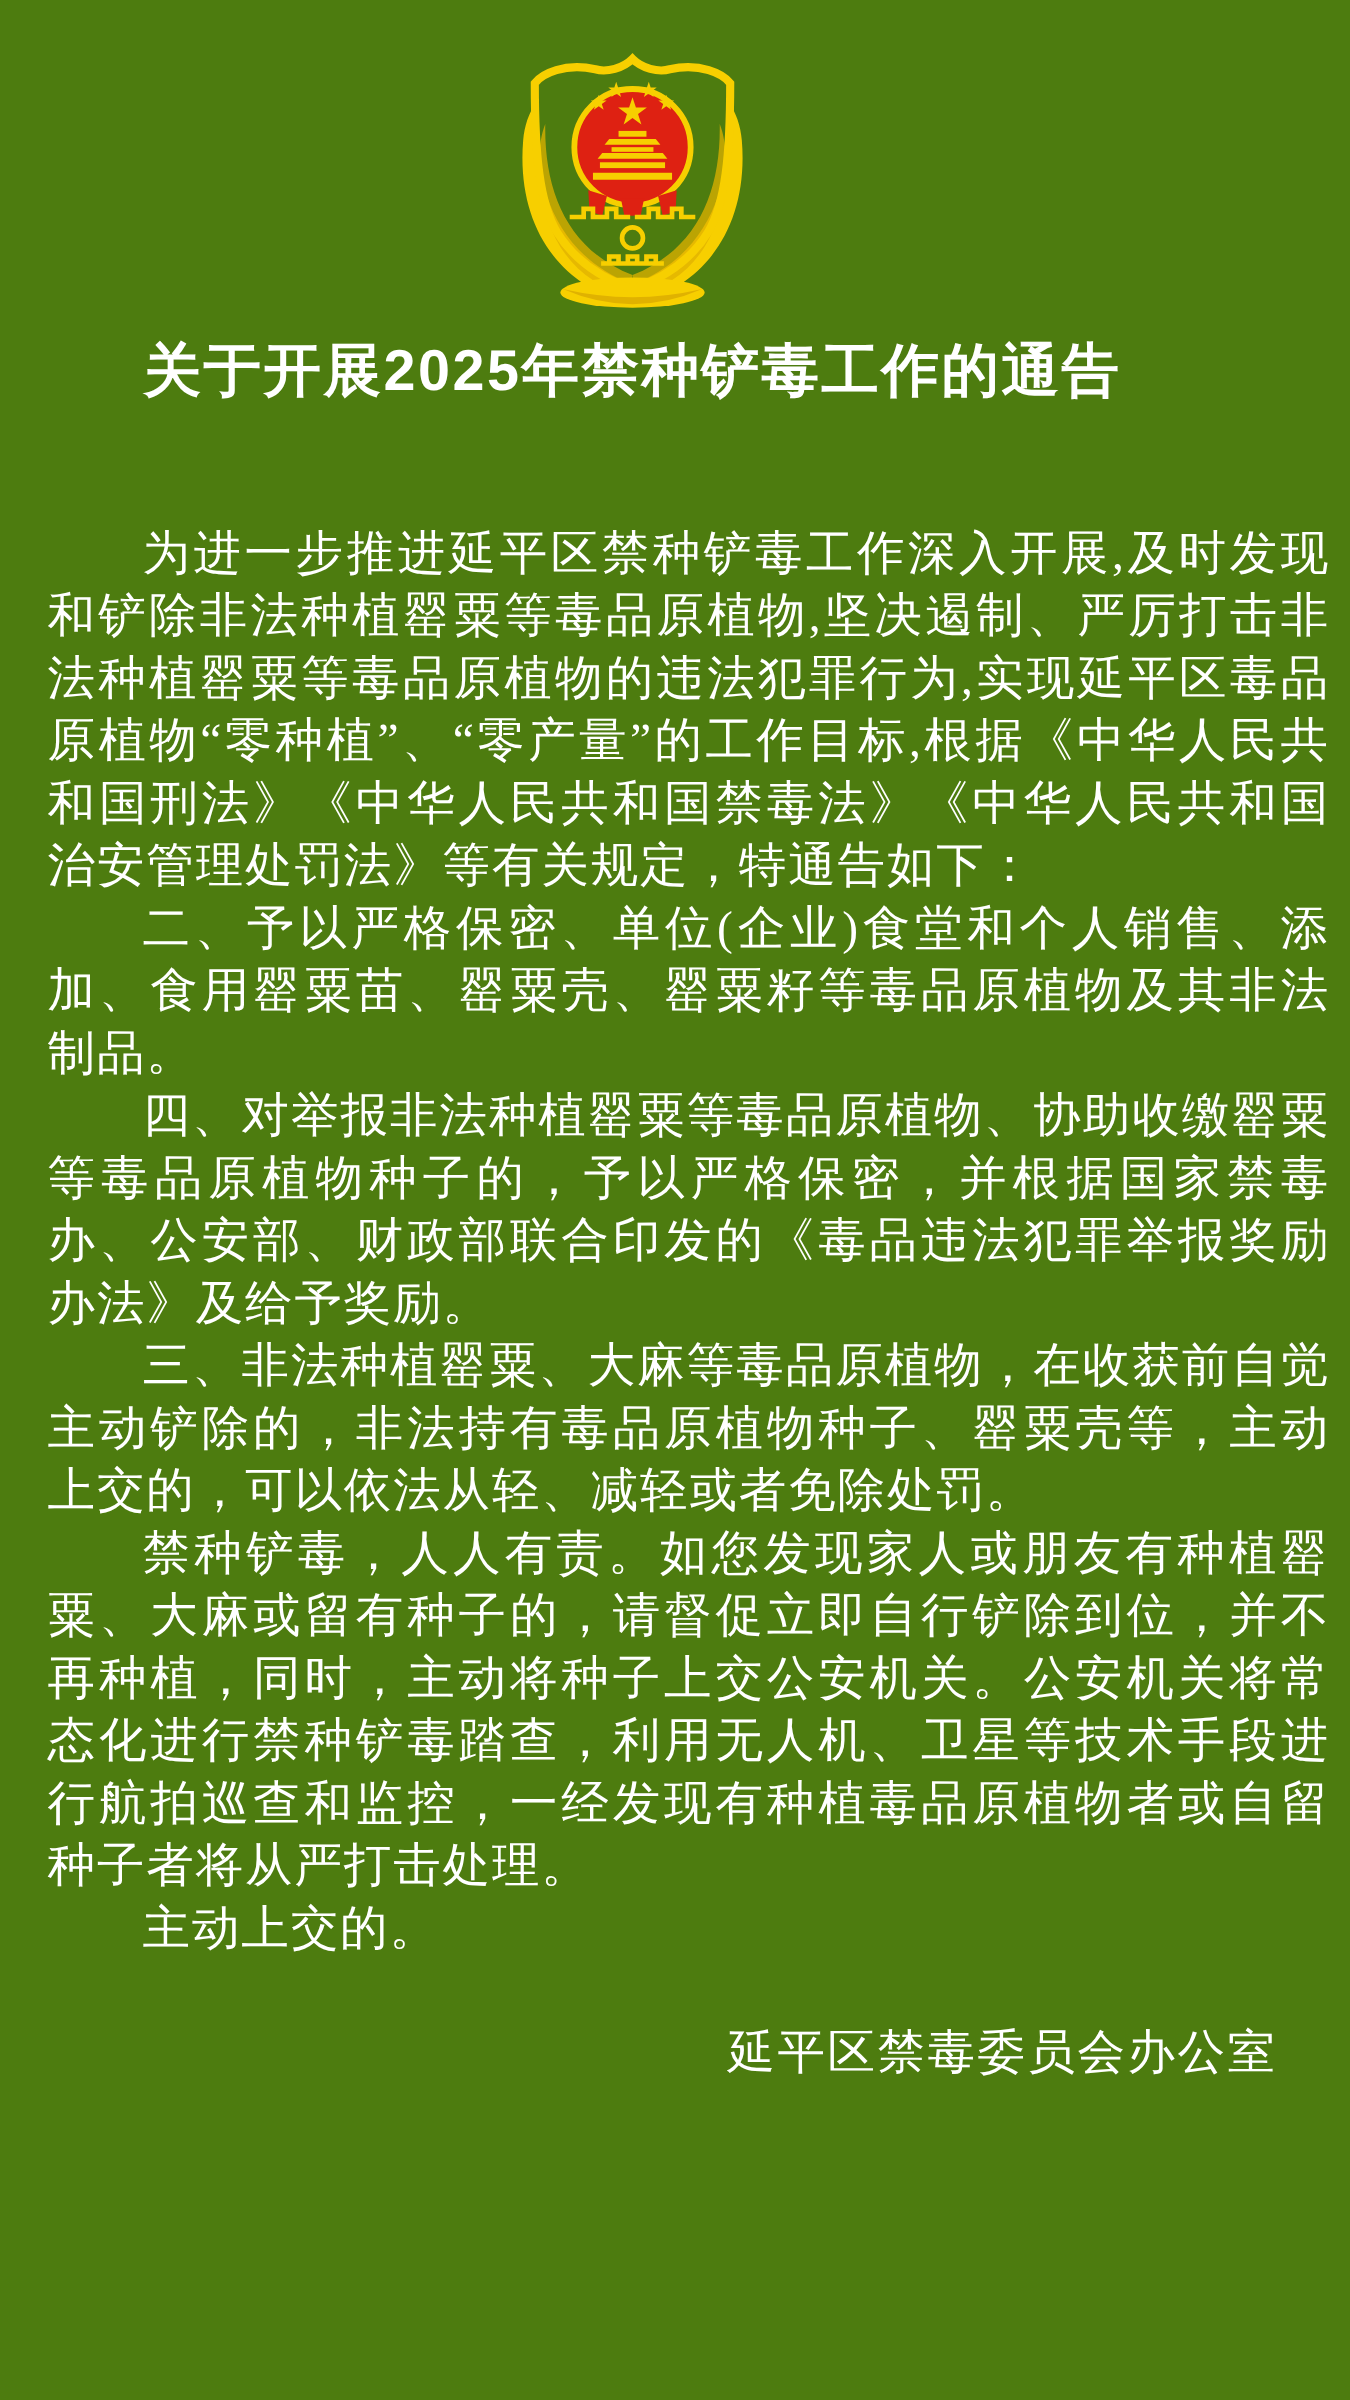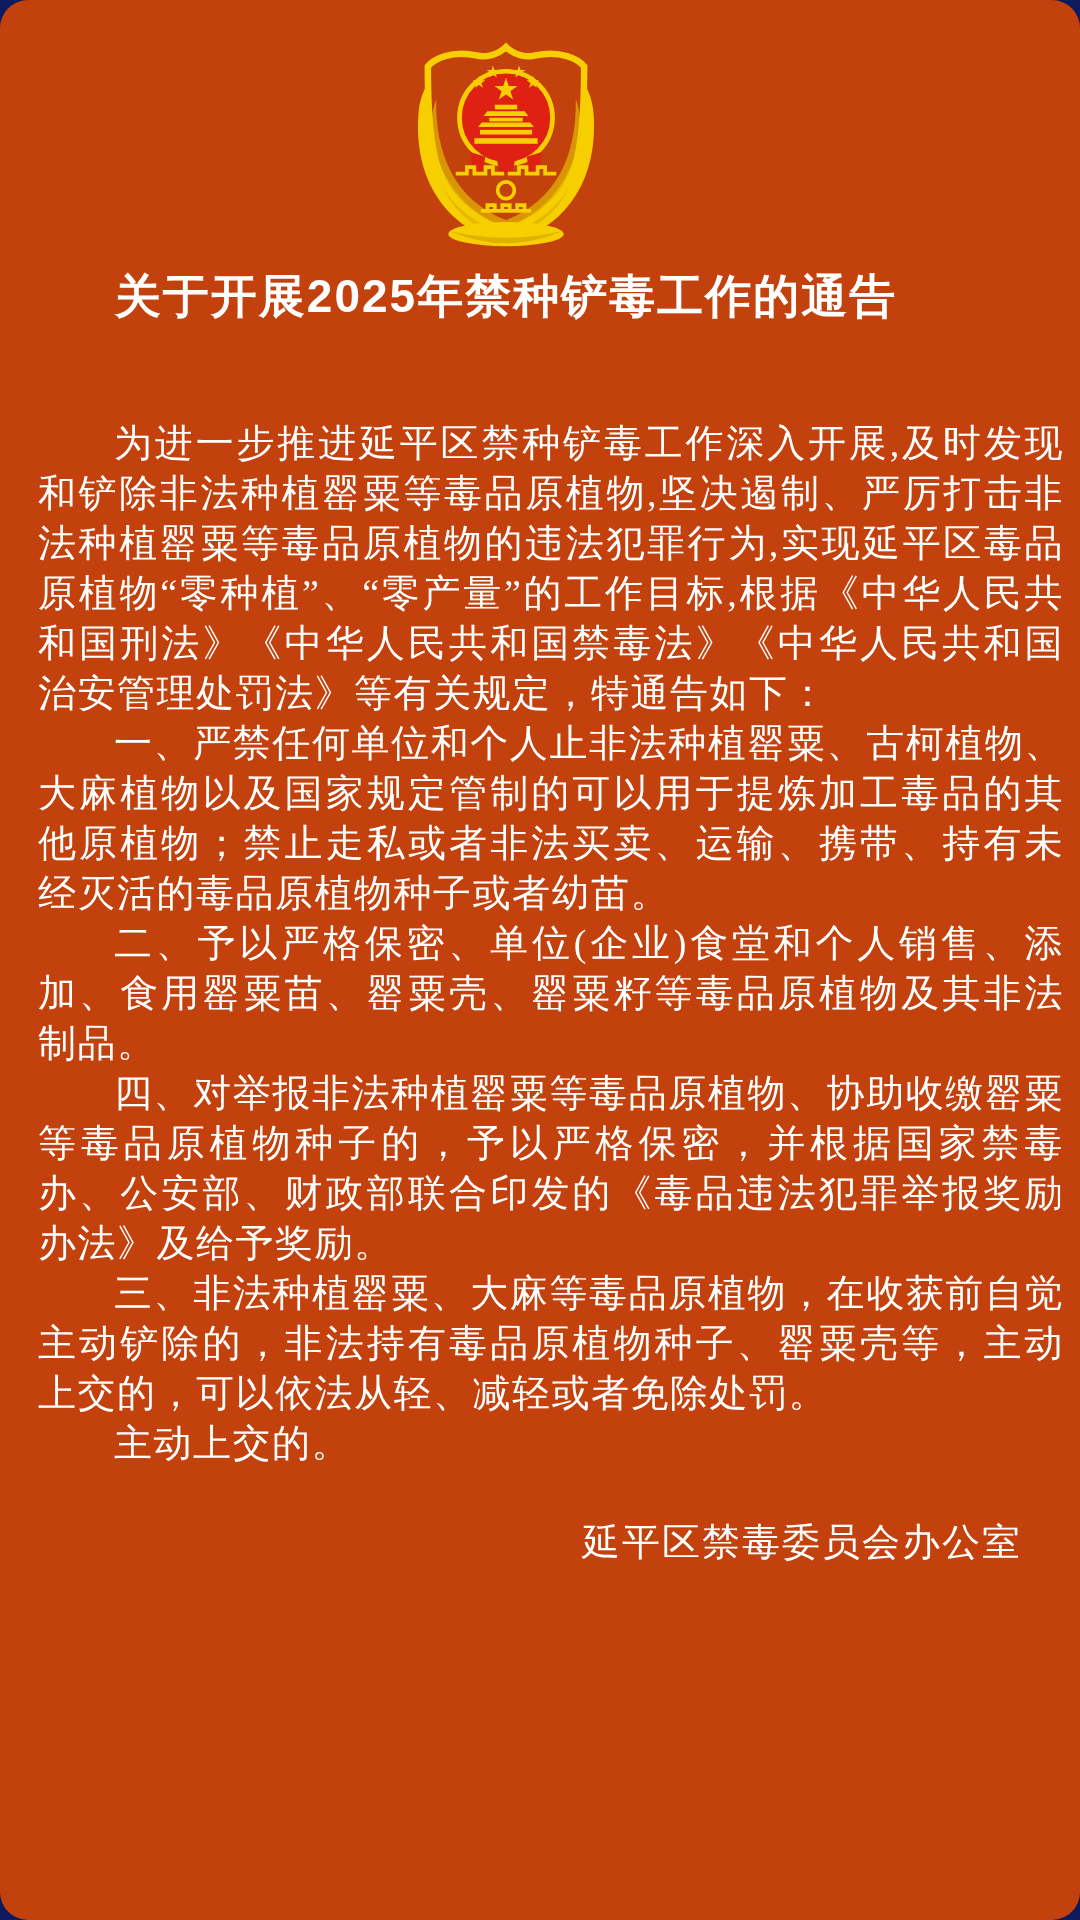--- a/index.html
+++ b/index.html
@@ -1,23 +1,22 @@
 <!DOCTYPE html>
 <html><head>
 <meta charset="utf-8">
 <style>
   html,body{margin:0;padding:0;background:#0d1b5e;}
   .page{
     position:relative;
     width:1080px;height:1920px;
-    background:#c2410c;
+    background:#4d7c0f;
     overflow:hidden;
     color:#ffffff;
     font-family:"Liberation Serif","DejaVu Serif",serif;
-    border-radius:28px;
   }
   .emblem{
     display:block;
     margin:34px auto 0 auto;
     transform:translateX(-34px);
   }
   .title{
     margin:18px 0 0 0;
     text-align:center;
     font-family:"Liberation Sans","DejaVu Sans",sans-serif;
@@ -91,24 +90,24 @@
       <circle cx="130" cy="168" r="9"></circle>
       <path d="M103,190 h54"></path>
       <path d="M110,190 v-6 h8 v6 M126,190 v-6 h8 v6 M142,190 v-6 h8 v6"></path>
     </g>
   </svg>
 
   <h1 class="title">关于开展2025年禁种铲毒工作的通告</h1>
 
   <div class="body">
     <p>为进一步推进延平区禁种铲毒工作深入开展,及时发现和铲除非法种植罂粟等毒品原植物,坚决遏制、严厉打击非法种植罂粟等毒品原植物的违法犯罪行为,实现延平区毒品原植物“零种植”、“零产量”的工作目标,根据《中华人民共和国刑法》《中华人民共和国禁毒法》《中华人民共和国治安管理处罚法》等有关规定，特通告如下：</p>
-    <p>一、严禁任何单位和个人止非法种植罂粟、古柯植物、大麻植物以及国家规定管制的可以用于提炼加工毒品的其他原植物；禁止走私或者非法买卖、运输、携带、持有未经灭活的毒品原植物种子或者幼苗。</p>
     <p>二、予以严格保密、单位(企业)食堂和个人销售、添加、食用罂粟苗、罂粟壳、罂粟籽等毒品原植物及其非法制品。</p>
     <p>四、对举报非法种植罂粟等毒品原植物、协助收缴罂粟等毒品原植物种子的，予以严格保密，并根据国家禁毒办、公安部、财政部联合印发的《毒品违法犯罪举报奖励办法》及给予奖励。</p>
     <p>三、非法种植罂粟、大麻等毒品原植物，在收获前自觉主动铲除的，非法持有毒品原植物种子、罂粟壳等，主动上交的，可以依法从轻、减轻或者免除处罚。</p>
+    <p>禁种铲毒，人人有责。如您发现家人或朋友有种植罂粟、大麻或留有种子的，请督促立即自行铲除到位，并不再种植，同时，主动将种子上交公安机关。公安机关将常态化进行禁种铲毒踏查，利用无人机、卫星等技术手段进行航拍巡查和监控，一经发现有种植毒品原植物者或自留种子者将从严打击处理。</p>
     <p>主动上交的。</p>
   </div>
 
   <div class="signature">
     <div>延平区禁毒委员会办公室</div>
 
   </div>
 
 </div>
 

